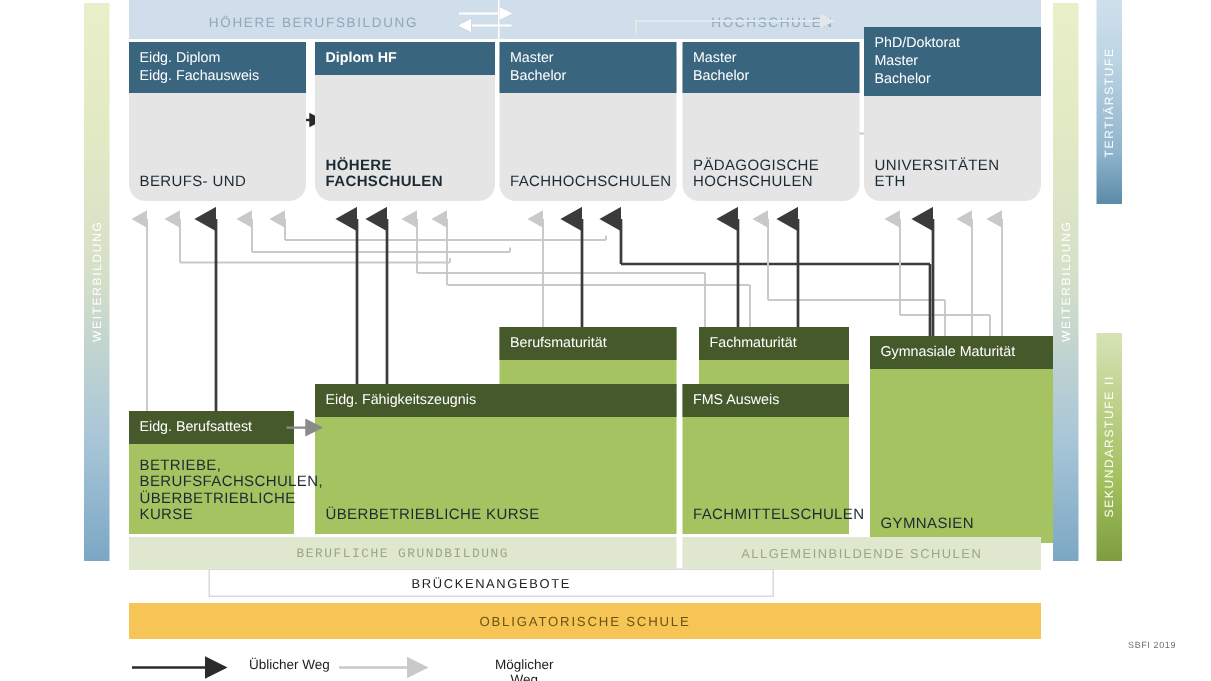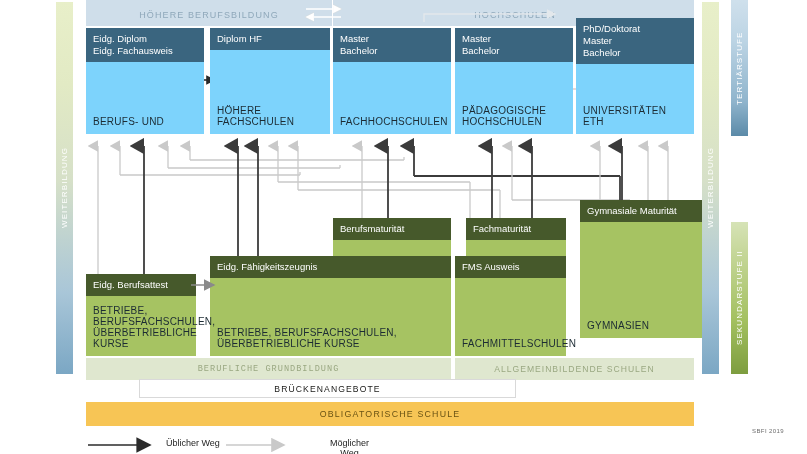--- a/index.html
+++ b/index.html
@@ -16,21 +16,21 @@
     color:#ffffff;font-size:9.5px;line-height:12px;
     padding:5px 0 5px 7px;box-sizing:border-box;
   }
   .box .foot{
     position:absolute;left:7px;bottom:7px;right:4px;
     font-size:10px;line-height:11px;letter-spacing:.25px;
     color:#1c2b33;
   }
   
   .tert-band{background:#cfdeea;}
-  .tert-body{background:#7dd3fc;}
+  .tert-body{background:#e5e5e5;border-radius:11px;}
   .tert-hdr{background:#3a657f;}
   .tert-foot{color:#12222c;}
   
   .sec-body{background:#a6c362;}
   .sec-hdr{background:#46592b;}
   .sec-foot{color:#1e2a12;}
   
   .band-cap{
     position:absolute;text-align:center;
     font-size:9px;letter-spacing:1.1px;color:#8fa8ba;
@@ -105,21 +105,21 @@
 <div class="box tert-body" style="left:86px;top:28px;width:118px;height:106px;">
   <div class="hdr tert-hdr">
     <div>Eidg. Diplom</div>
     <div>Eidg. Fachausweis</div>
   </div>
   <div class="foot tert-foot">
     <div>BERUFS- UND</div>
   </div>
 </div>
 
-<div class="box tert-body" style="left:210px;top:28px;width:120px;height:106px;">
+<div class="box tert-body" style="left:210px;top:28px;width:120px;height:106px;font-weight:bold;">
   <div class="hdr tert-hdr">
     <div>Diplom HF</div>
   </div>
   <div class="foot tert-foot">
     <div>HÖHERE FACHSCHULEN</div>
   </div>
 </div>
 
 <div class="box tert-body" style="left:333px;top:28px;width:118px;height:106px;">
   <div class="hdr tert-hdr">
@@ -214,21 +214,21 @@
     <div>Berufsmaturität</div>
   </div>
 </div>
 
 <div class="box sec-body" style="left:466px;top:218px;width:100px;height:40px;">
   <div class="hdr sec-hdr">
     <div>Fachmaturität</div>
   </div>
 </div>
 
-<div class="box sec-body" style="left:580px;top:200px;width:124px;height:138px;">
+<div class="box sec-body" style="left:580px;top:224px;width:124px;height:138px;">
   <div class="hdr sec-hdr">
     <div>Gymnasiale Maturität</div>
   </div>
   <div class="foot sec-foot">
     <div>GYMNASIEN</div>
   </div>
 </div>
 
 <div class="box sec-body" style="left:455px;top:256px;width:111px;height:100px;">
   <div class="hdr sec-hdr">
@@ -237,21 +237,20 @@
   <div class="foot sec-foot">
     <div>FACHMITTELSCHULEN</div>
   </div>
 </div>
 
 <div class="box sec-body" style="left:210px;top:256px;width:241px;height:100px;">
   <div class="hdr sec-hdr">
     <div>Eidg. Fähigkeitszeugnis</div>
   </div>
   <div class="foot sec-foot">
-    <div>BETRIEBE, BERUFSFACHSCHULEN,</div>
     <div>ÜBERBETRIEBLICHE KURSE</div>
   </div>
 </div>
 
 <div class="box sec-body" style="left:86px;top:274px;width:110px;height:82px;">
   <div class="hdr sec-hdr">
     <div>Eidg. Berufsattest</div>
   </div>
   <div class="foot sec-foot">
     <div>BETRIEBE,</div>

